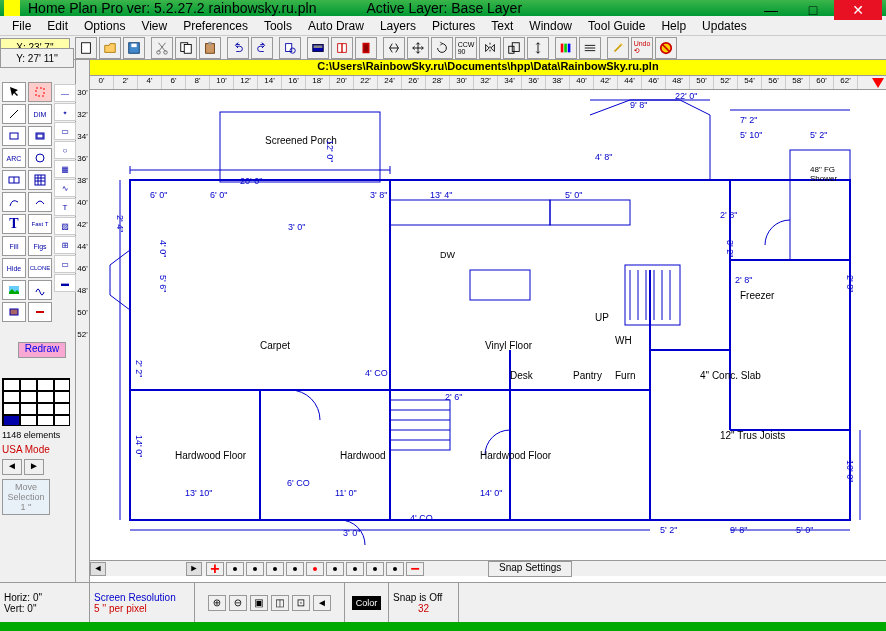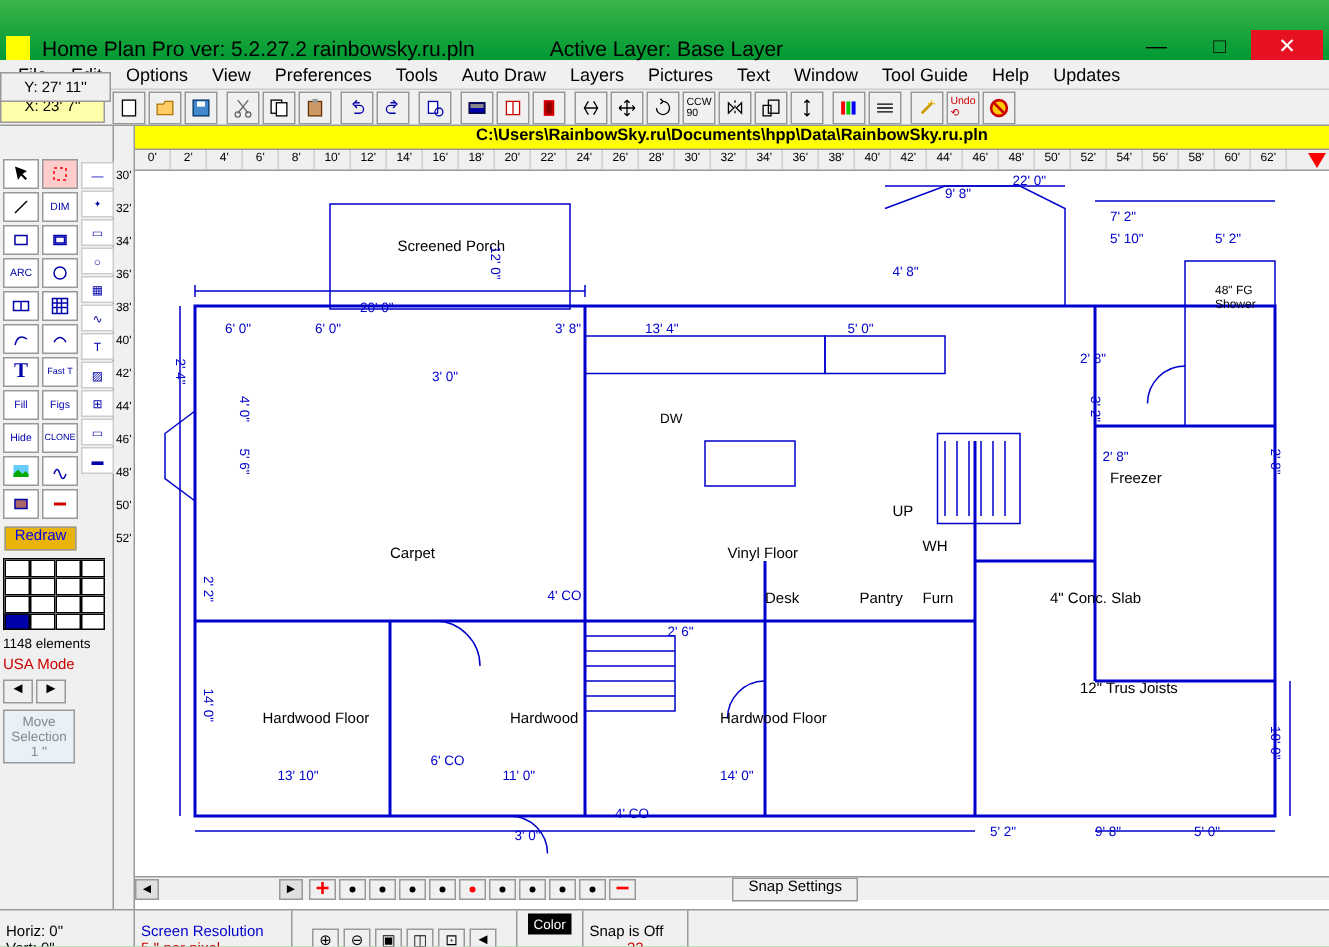--- a/index.html
+++ b/index.html
@@ -1,19 +1,19 @@
 <!DOCTYPE html>
 <html><head>
 <meta charset="utf-8">
 <style>
 * { margin: 0; padding: 0; box-sizing: border-box; font-family: Arial, sans-serif; }
 body { background: #00aa00; width: 886px; height: 631px; overflow: hidden; position: relative; }
 
 
-.titlebar { height: 40px; display: flex; align-items: flex-end; background: linear-gradient(180deg, #3ab54a, #009933); padding: 0 4px; }
+.titlebar { height: 16px; display: flex; align-items: flex-start; background: linear-gradient(180deg, #3ab54a, #009933); padding: 0 4px; }
 .titlebar-icon { width: 16px; height: 16px; background: #ffff00; margin-right: 8px; }
 .titlebar-text { flex: 1; color: #000; font-size: 14px; display: flex; gap: 50px; }
 .wincontrols { display: flex; }
 .winbtn { width: 42px; height: 20px; display: flex; align-items: center; justify-content: center; font-size: 14px; color: #000; }
 .winbtn.close { background: #e81123; color: #fff; width: 48px; }
 
 
 .menubar { height: 20px; background: #f0f0f0; display: flex; align-items: center; padding: 0 4px; font-size: 12px; border-bottom: 1px solid #ccc; }
 .menuitem { padding: 2px 8px; cursor: default; }
 
@@ -23,21 +23,21 @@
 .toolbtn { width: 22px; height: 22px; border: 1px solid #999; background: #f0f0f0; margin: 0 1px; display: flex; align-items: center; justify-content: center; font-size: 10px; position: relative; }
 .toolbtn svg { width: 14px; height: 14px; }
 .sep { width: 4px; }
 
 
 .main { display: flex; height: 522px; }
 .left-toolbox { width: 76px; background: #f0f0f0; border-right: 1px solid #999; display: flex; flex-direction: column; }
 .tool-grid { display: grid; grid-template-columns: 24px 24px; gap: 2px; padding: 2px; }
 .tool-cell { width: 24px; height: 20px; border: 1px solid #999; background: #fff; font-size: 8px; display: flex; align-items: center; justify-content: center; }
 .tool-cell.selected { background: #ffcccc; }
-.redraw-btn { width: 48px; height: 16px; border: 1px solid #999; background: #eab308; color: #0000ee; font-size: 10px; text-align: center; margin: 3px; }
+.redraw-btn { width: 48px; height: 16px; border: 1px solid #999; background: #f9a8d4; color: #0000ee; font-size: 10px; text-align: center; margin: 18px; }
 .color-palette { width: 68px; height: 48px; border: 1px solid #000; margin: 2px; position: relative; }
 .palette-cell { position: absolute; border: 1px solid #000; }
 .status-text { font-size: 9px; padding: 2px; }
 .usa-mode { color: #cc0000; font-size: 10px; padding: 2px; }
 .move-sel { width: 48px; height: 36px; border: 1px solid #999; background: #e8f0f8; font-size: 9px; text-align: center; padding: 2px; color: #888; margin: 2px; }
 .ext-tool-col { width: 24px; display: flex; flex-direction: column; gap: 1px; padding-top: 4px; }
 .ext-tool-col .tcell { width: 22px; height: 18px; border: 1px solid #ccc; background: #fff; font-size: 8px; display: flex; align-items: center; justify-content: center; color: #00a; }
 
 
 .canvas-area { flex: 1; position: relative; background: #fff; }
@@ -599,20 +599,20 @@
     <span class="red-text">5 '' per pixel</span>
   </div>
   <div class="status-cell" style="width:150px;flex-direction:row;align-items:center;gap:1px">
     <span class="zoom-btn">⊕</span>
     <span class="zoom-btn">⊖</span>
     <span class="zoom-btn">▣</span>
     <span class="zoom-btn">◫</span>
     <span class="zoom-btn">⊡</span>
     <span class="zoom-btn">◄</span>
   </div>
-  <div class="status-cell" style="width:44px;align-items:center;justify-content:flex-start">
+  <div class="status-cell" style="width:44px;align-items:center;justify-content:center">
     <span class="color-btn">Color</span>
   </div>
   <div class="status-cell" style="width:70px">
     <span>Snap is Off</span>
     <span class="red-text" style="text-align:center">32</span>
   </div>
 </div>
 
 </body></html>

